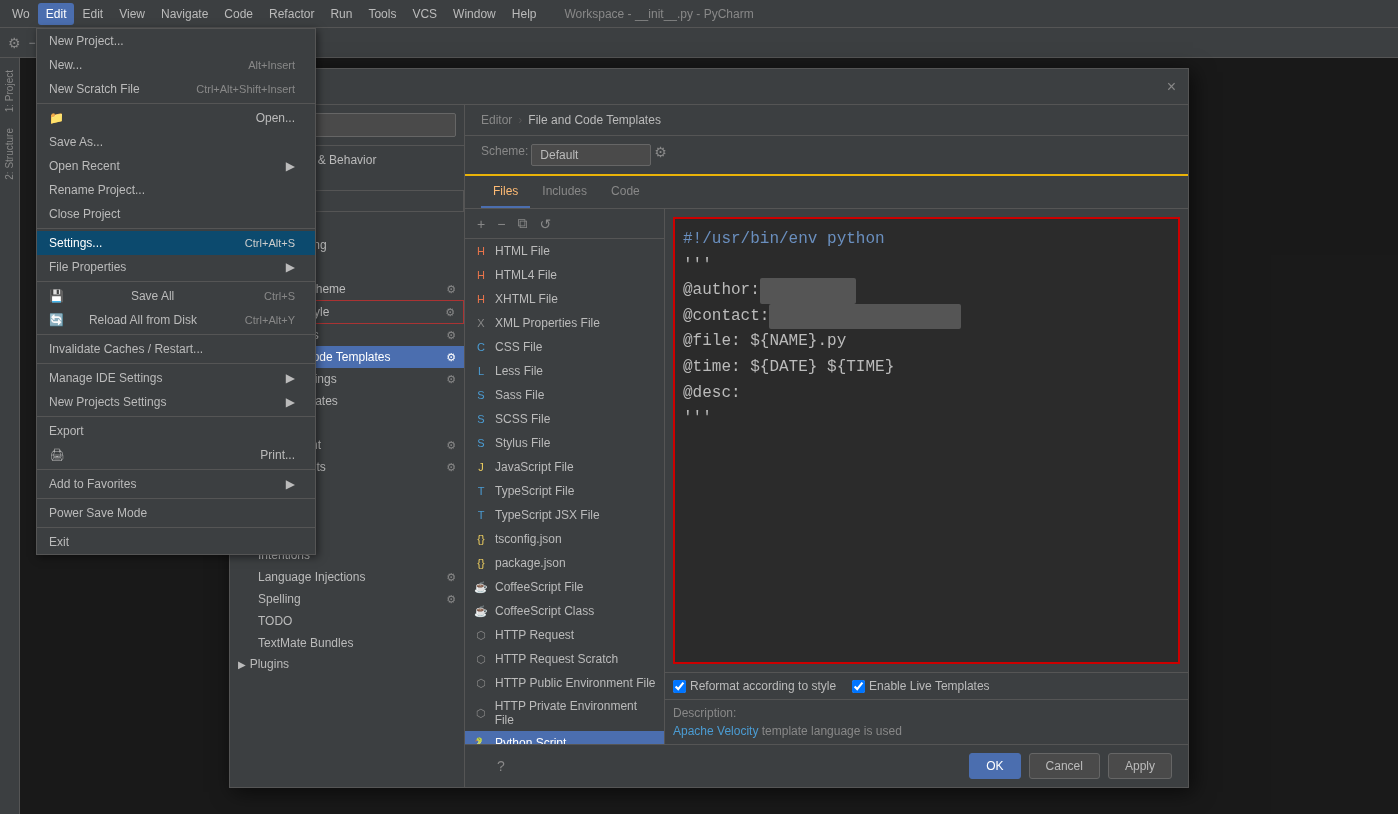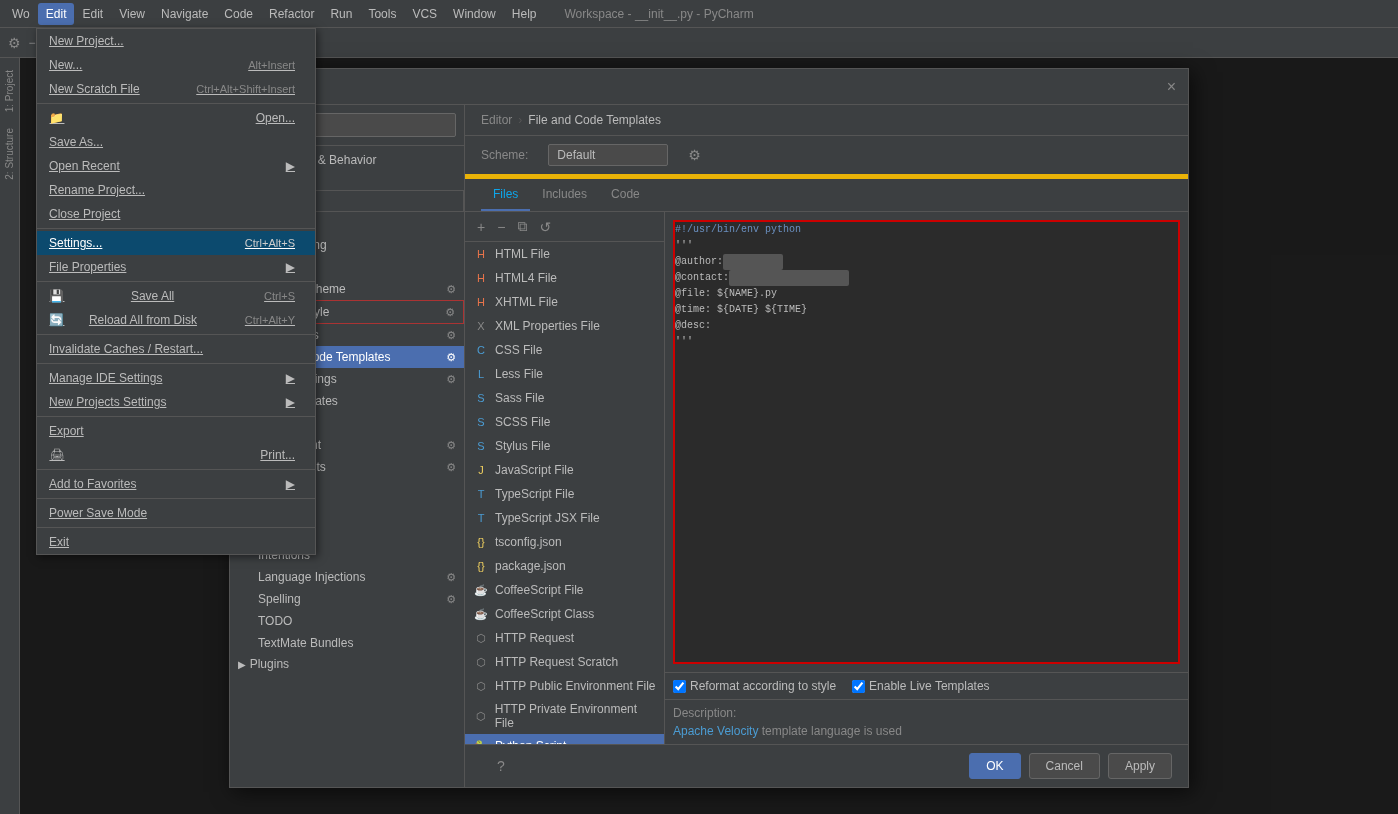--- a/index.html
+++ b/index.html
@@ -55,21 +55,20 @@
     }
     .menu-item {
       padding: 5px 20px 5px 12px;
       display: flex;
       align-items: center;
       justify-content: space-between;
       cursor: pointer;
       color: #bbbbbb;
       font-size: 12px;
       position: relative;
-      text-decoration: underline;
     }
     .menu-item:hover, .menu-item.highlighted {
       background: #0c4a6e;
       color: #ffffff;
     }
     .menu-item .shortcut {
       color: #888;
       font-size: 11px;
       margin-left: 30px;
     }
@@ -284,23 +283,22 @@
       align-items: center;
       gap: 6px;
     }
     .breadcrumb-sep { color: #555; }
     .breadcrumb-current { color: #bbbbbb; }
 
     
     .scheme-bar {
       padding: 8px 16px;
       display: flex;
-      align-items: center;
-      gap: 20px;
-      border-bottom: 5px solid #eab308;
+      gap: 3px;
+      border-bottom: 2px solid #eab308;
     }
     .scheme-label { color: #888; font-size: 12px; }
     .scheme-select {
       background: #4a4a4a;
       border: 1px solid #666;
       color: #bbbbbb;
       padding: 3px 24px 3px 8px;
       font-size: 12px;
       border-radius: 2px;
       cursor: pointer;
@@ -320,21 +318,21 @@
       padding: 0 16px;
     }
     .sub-tab {
       padding: 8px 12px;
       cursor: pointer;
       font-size: 12px;
       color: #888;
       border-bottom: 2px solid transparent;
     }
     .sub-tab.active {
-      color: #0ea5e9;
+      color: #fdba74;
       border-bottom: 2px solid #4b6eaf;
     }
 
     
     .templates-body {
       display: flex;
       flex: 1;
       overflow: hidden;
     }
 
@@ -397,22 +395,23 @@
       flex: 1;
       display: flex;
       flex-direction: column;
       overflow: hidden;
     }
     .code-editor {
       flex: 1;
       background: #2b2b2b;
       border: 2px solid #cc0000;
       margin: 8px;
+      padding: 8px;
       font-family: 'Courier New', monospace;
-      font-size: 10px;
+      font-size: 16px;
       overflow-y: auto;
       color: #bbbbbb;
     }
     .code-line { line-height: 1.6; white-space: pre; }
     .code-blue { color: #6a8fbf; }
     .code-green { color: #6a8f5f; }
     .code-blurred { 
       display: inline-block;
       background: #555; 
       color: transparent;

